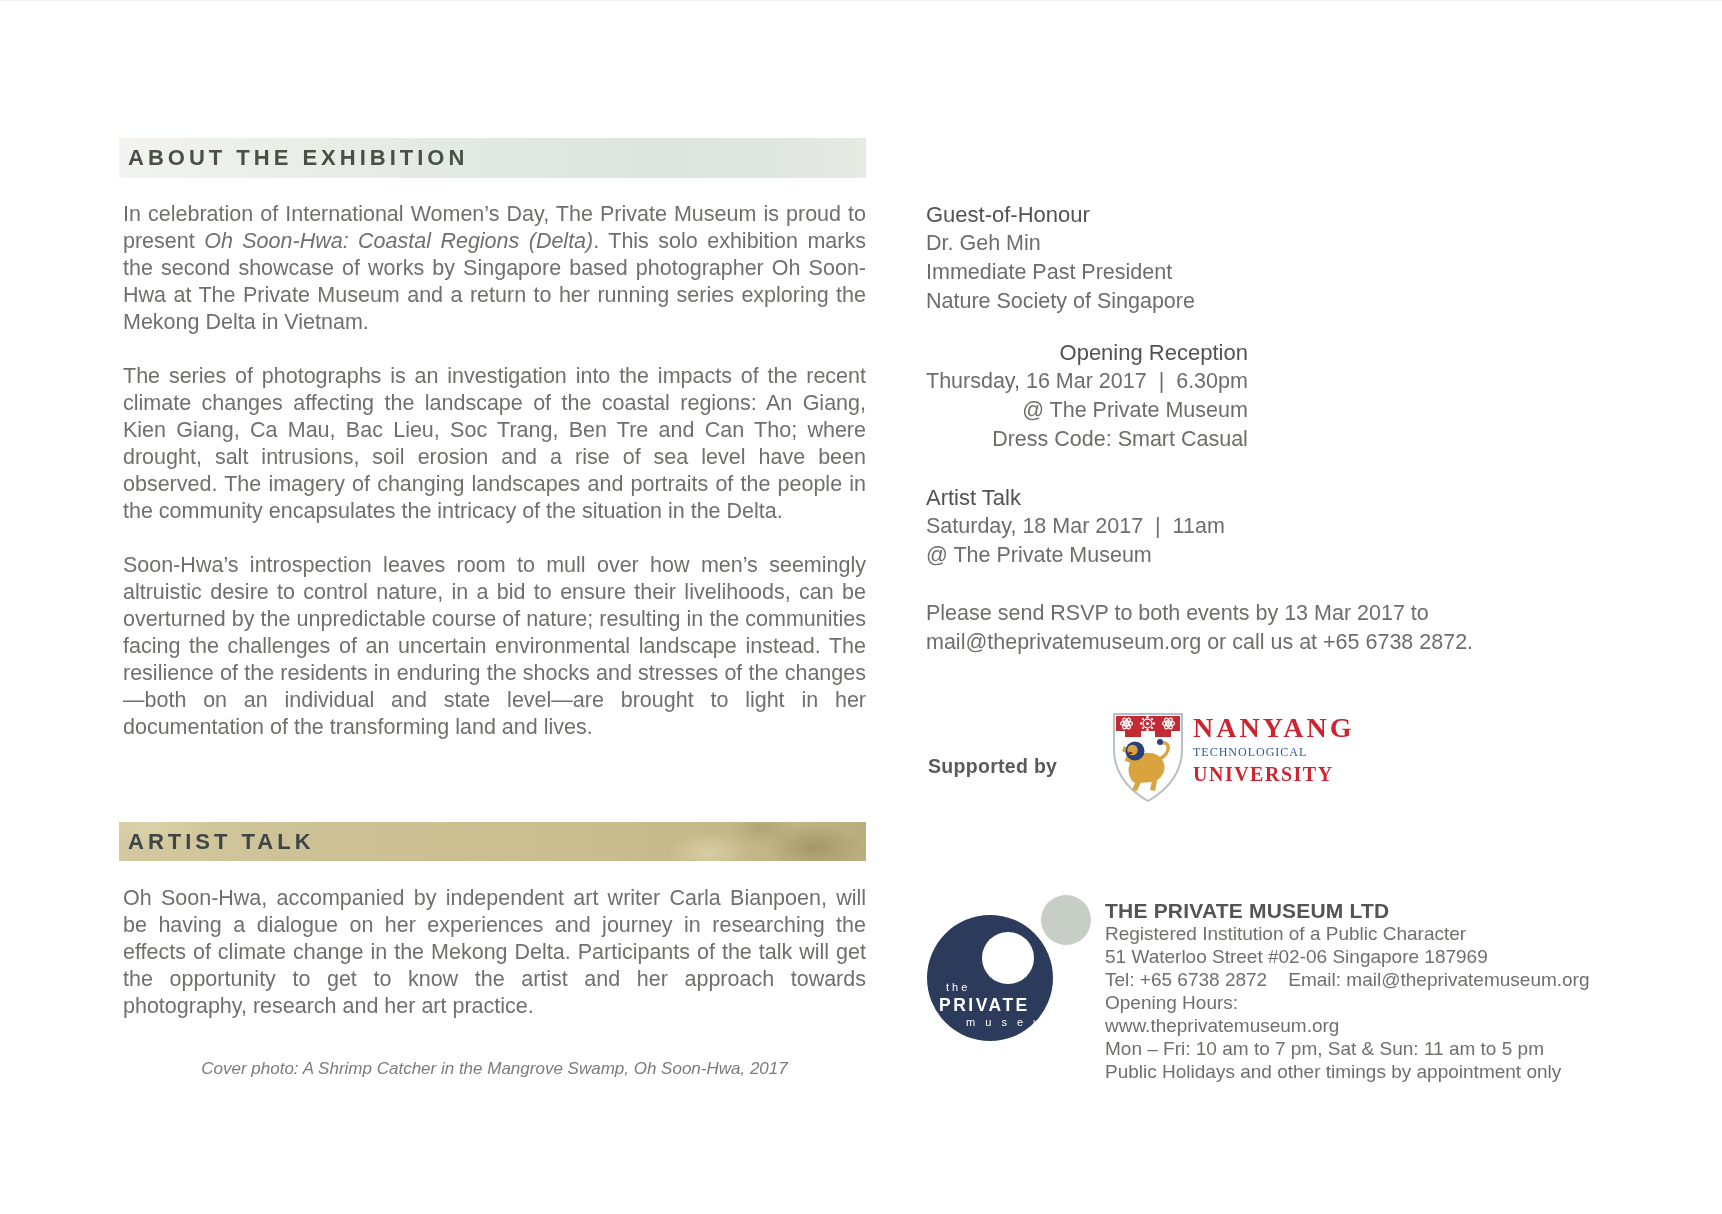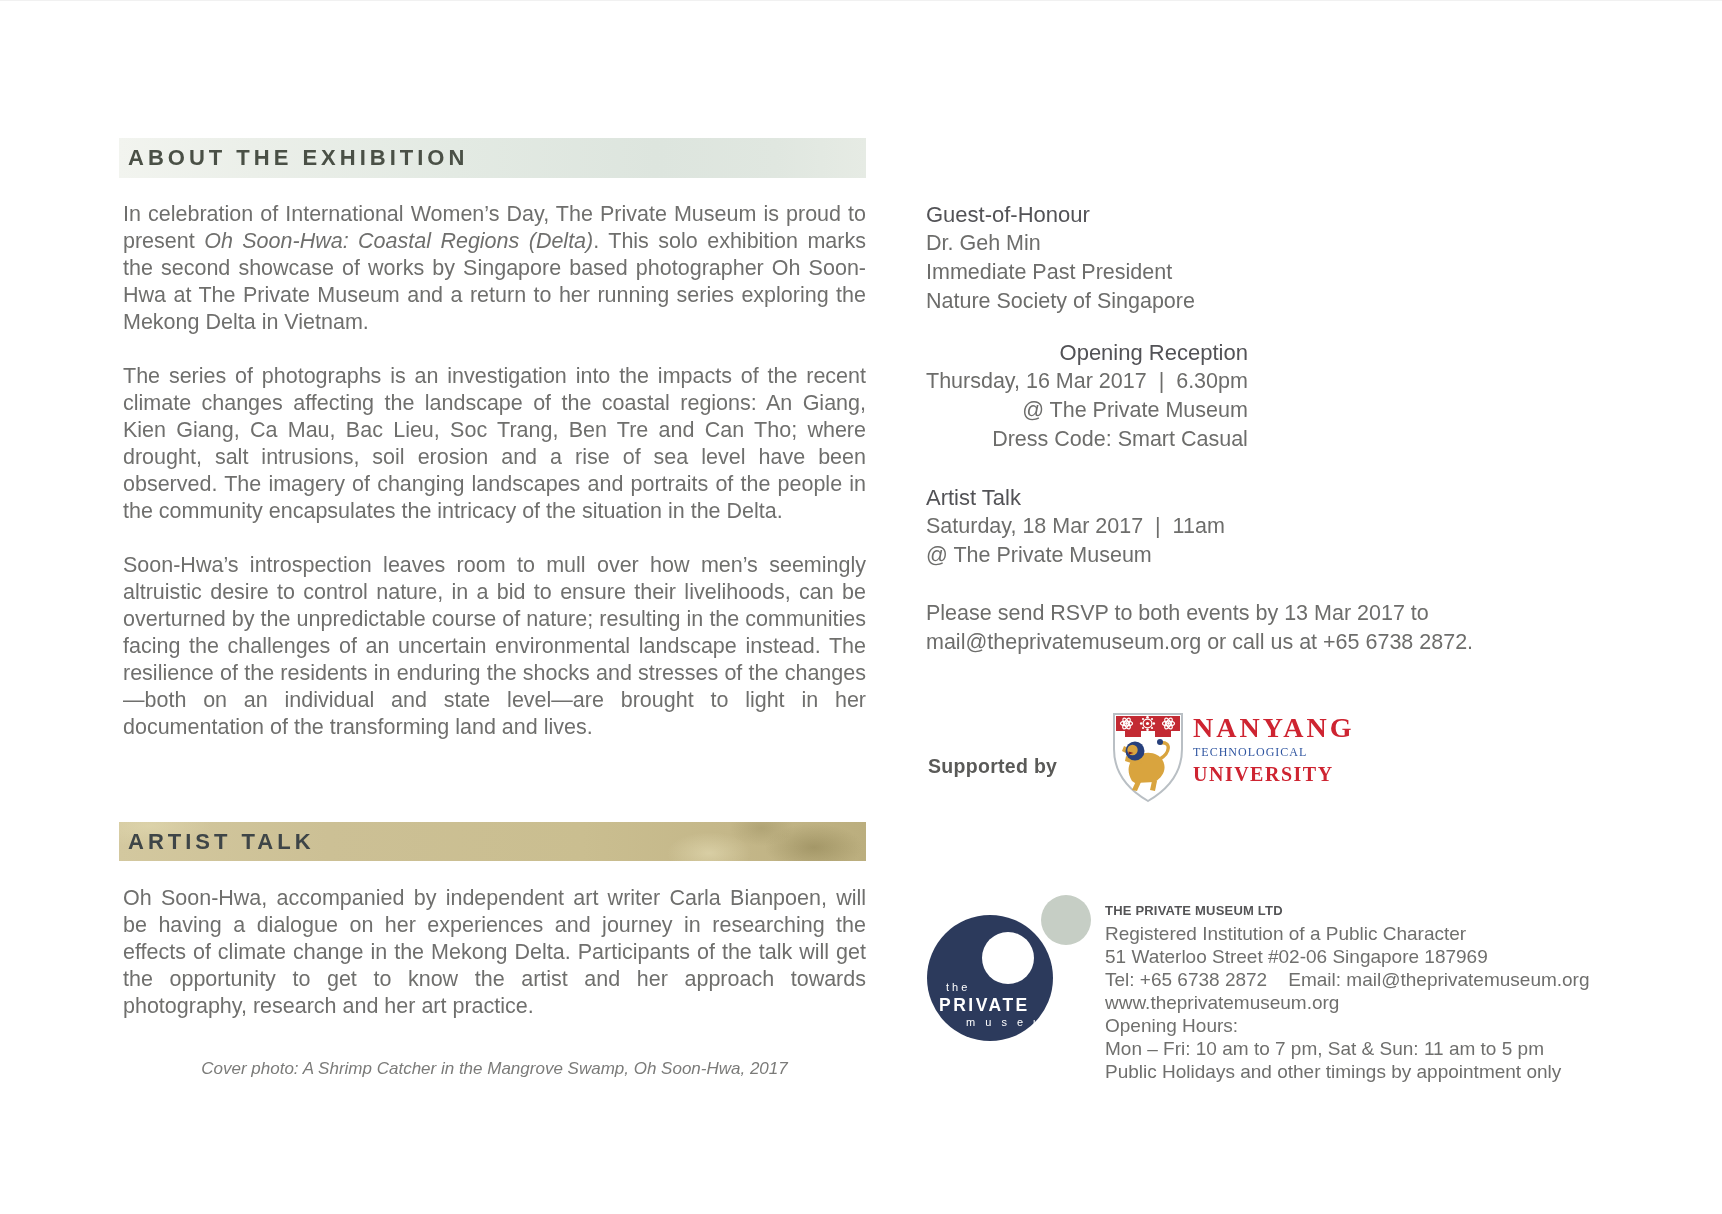--- a/index.html
+++ b/index.html
@@ -62,21 +62,21 @@
   .ntu-l3{font-size:20px;font-weight:bold;color:#ce2431;letter-spacing:1.5px;line-height:25px;}
 
   
   .tpm{position:absolute;left:926px;top:889px;width:172px;height:155px;}
   .tpm text{fill:#ffffff;font-family:"Liberation Sans","DejaVu Sans",sans-serif;}
   .tpm-the{font-size:11px;letter-spacing:3px;}
   .tpm-private{font-size:17.5px;font-weight:bold;letter-spacing:2.5px;}
   .tpm-museum{font-size:11px;letter-spacing:3.5px;}
 
   .museum-info{position:absolute;left:1105px;top:898px;font-size:19px;line-height:23px;color:#6f6f6d;}
-  .museum-name{font-weight:bold;font-size:13px;color:#545456;letter-spacing:.2px;}
+  .museum-name{font-weight:bold;font-size:21px;color:#545456;letter-spacing:.2px;}
   .mline{white-space:pre-wrap;}
 </style>
 </head>
 <body>
 
 <div class="page">
 
   <div class="bar bar-about">
     <span>ABOUT THE EXHIBITION</span>
   </div>
@@ -176,19 +176,19 @@
       <text x="13" y="121" class="tpm-private">PRIVATE</text>
       <text x="40" y="136" class="tpm-museum">m u s e u m</text>
     </svg>
   </div>
 
   <div class="museum-info">
     <div class="museum-name">THE PRIVATE MUSEUM LTD</div>
     <div class="mline">Registered Institution of a Public Character</div>
     <div class="mline">51 Waterloo Street #02-06 Singapore 187969</div>
     <div class="mline">Tel: +65 6738 2872    Email: mail@theprivatemuseum.org</div>
+    <div class="mline">Opening Hours:</div>
     <div class="mline">www.theprivatemuseum.org</div>
-    <div class="mline">Opening Hours:</div>
     <div class="mline">Mon – Fri: 10 am to 7 pm, Sat &amp; Sun: 11 am to 5 pm</div>
     <div class="mline">Public Holidays and other timings by appointment only</div>
   </div>
 
 </div>
 
 </body></html>

